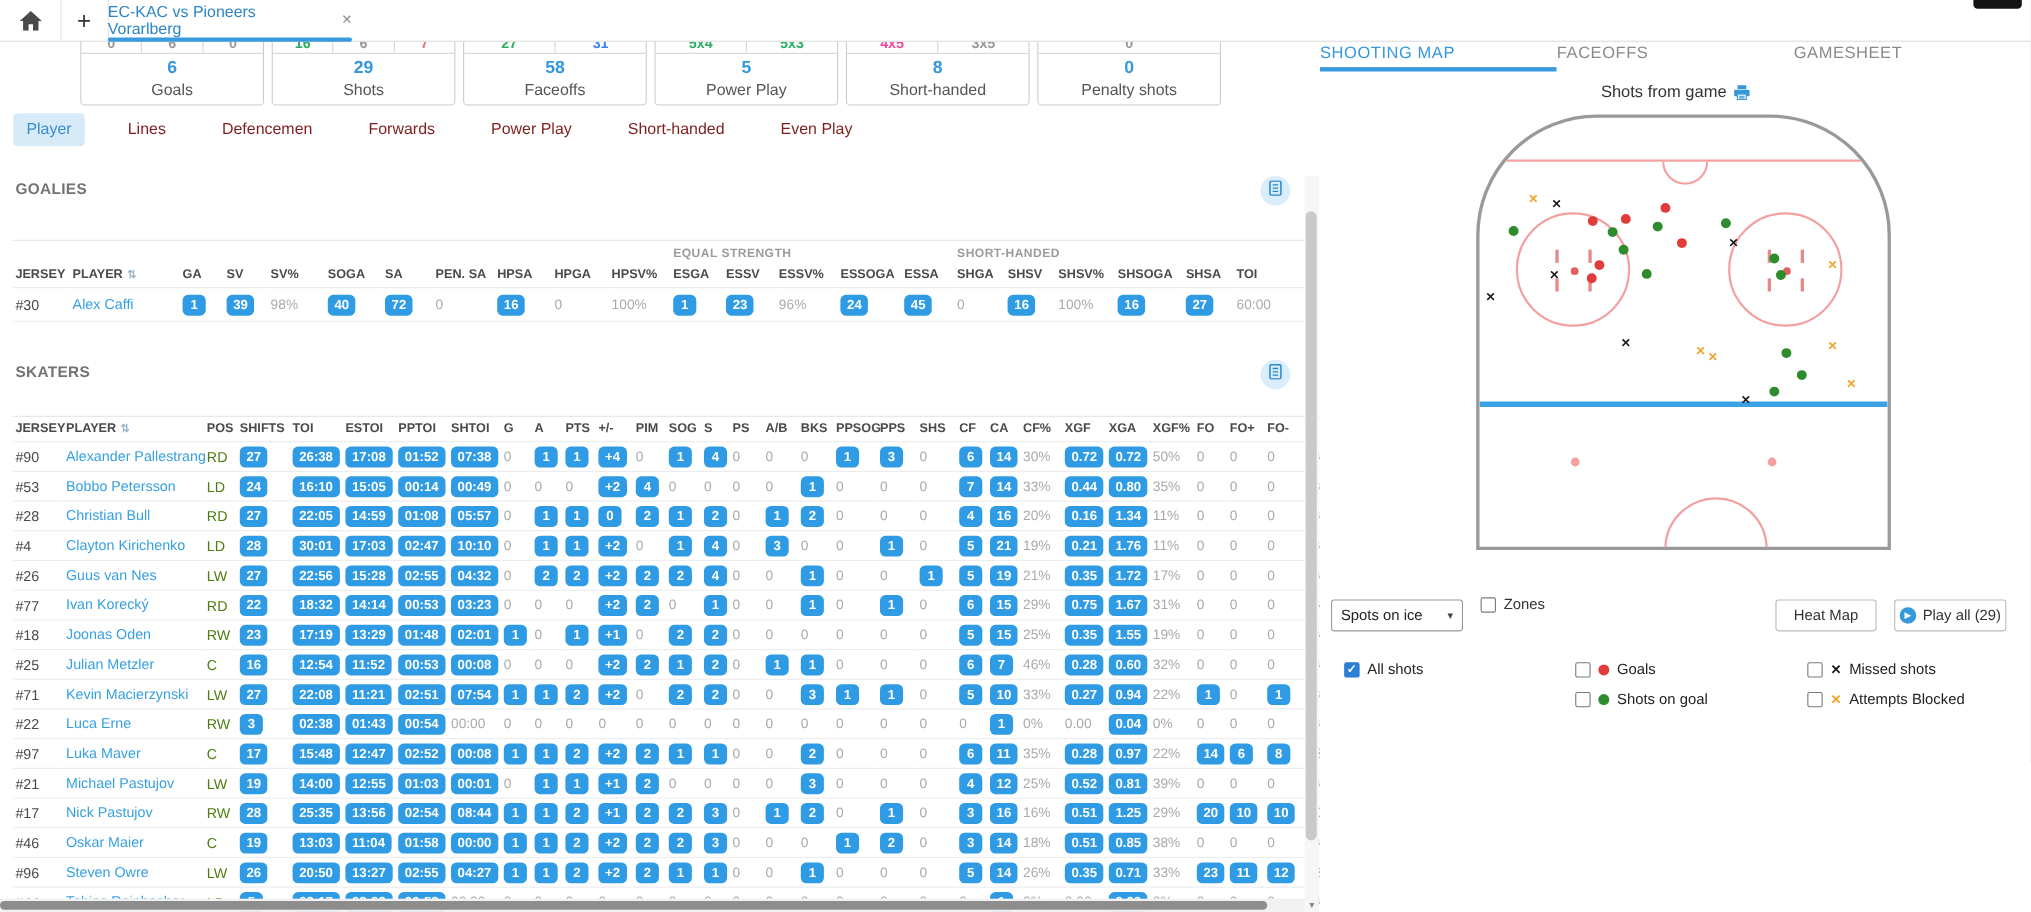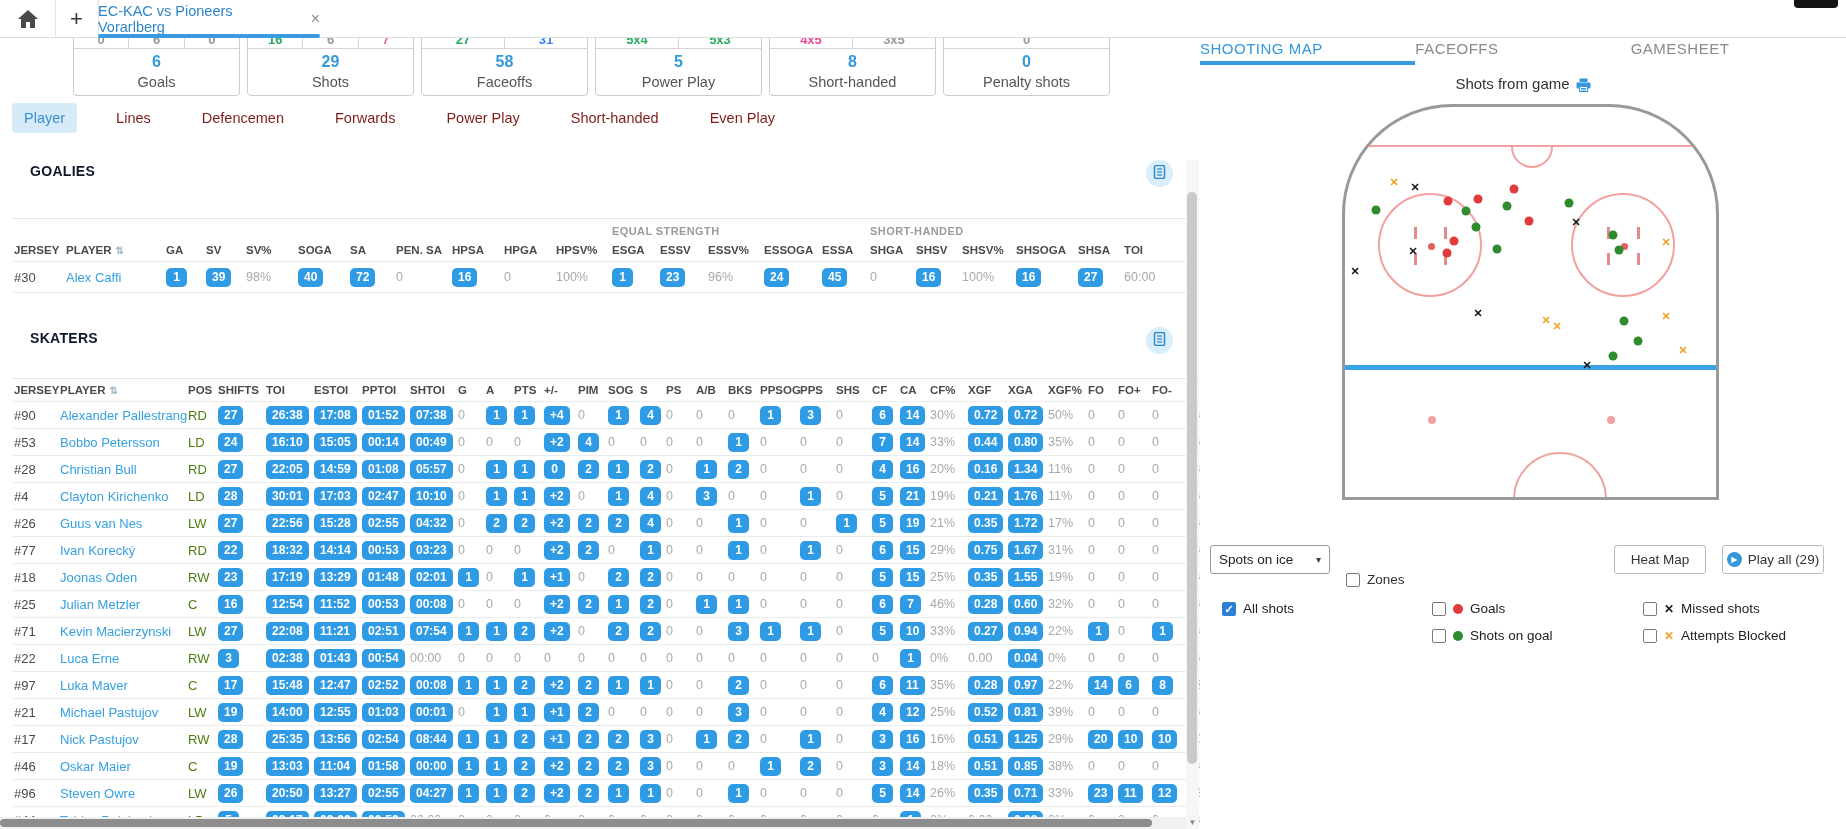--- a/index.html
+++ b/index.html
@@ -22,21 +22,21 @@
   .card-top-cell:last-child{border-right:none;}
   .card-val{height:24px;line-height:26px;text-align:center;color:#3498db;font-weight:bold;font-size:16px;}
   .card-label{height:22px;line-height:18px;text-align:center;color:#555;font-size:14.5px;}
 
   
   .ftabs{position:absolute;left:12px;top:103px;display:flex;gap:27px;align-items:center;}
   .ftab{font-size:14.5px;color:#7f1d1d;padding:7px 12px;border-radius:4px;cursor:pointer;white-space:nowrap;}
   .ftab.active{background:#d6eaf8;color:#3a8fd0;}
 
   
-  .sec-head{position:absolute;left:30px;font-weight:bold;font-size:14px;color:#0f172a;letter-spacing:.3px;}
+  .sec-head{position:absolute;left:14px;font-weight:bold;font-size:14px;color:#737373;letter-spacing:.3px;}
   .icon-btn{position:absolute;left:1146px;width:27px;height:27px;border-radius:50%;background:#d9edfb;display:flex;align-items:center;justify-content:center;cursor:pointer;}
 
   
   .twrap{position:absolute;left:12px;overflow:hidden;border-top:1px solid #e6e6e6;}
   table.stats{border-collapse:collapse;table-layout:fixed;}
   table.stats th{font-size:11.5px;color:#4a4a4a;font-weight:bold;text-align:left;white-space:nowrap;padding:5px 2px;}
   table.stats tr.group-row th{font-size:11px;color:#9b9b9b;letter-spacing:.4px;padding:6px 2px 2px 2px;}
   table.stats tr.head-row th{border-bottom:1px solid #ececec;}
   table.stats td{white-space:nowrap;padding:0 2px;border-bottom:1px solid #ececec;vertical-align:middle;}
   .g-table td{height:30px;}
@@ -76,21 +76,21 @@
   .n-dot{position:absolute;width:8px;height:8px;border-radius:50%;background:#f2a0a0;}
   .center-circle{position:absolute;left:168px;top:345px;width:94px;height:94px;border:2px solid #f2a0a0;border-radius:50%;box-sizing:border-box;}
   .mk-dot{position:absolute;width:9px;height:9px;border-radius:50%;transform:translate(-50%,-50%);z-index:5;}
   .mk-x{position:absolute;font-size:11px;font-weight:bold;line-height:1;transform:translate(-50%,-50%);z-index:5;}
 
   
   .sel{position:absolute;left:10px;top:545px;width:120px;height:29px;border:1px solid #999;border-radius:3px;background:#fff;display:flex;align-items:center;font-size:13.5px;color:#222;padding:0 8px;box-sizing:border-box;justify-content:space-between;cursor:pointer;}
   .sel .arr{font-size:10px;color:#444;}
   .chk{display:inline-block;width:14px;height:14px;border:1.5px solid #7a7a7a;border-radius:2px;background:#fff;box-sizing:border-box;vertical-align:middle;}
   .chk.on{background:#2b7fd4;border-color:#2b7fd4;color:#fff;font-size:11px;line-height:12px;text-align:center;font-weight:bold;}
-  .zones{position:absolute;left:146px;top:572px;display:flex;align-items:center;gap:7px;font-size:13.5px;color:#333;cursor:pointer;}
+  .zones{position:absolute;left:146px;top:542px;display:flex;align-items:center;gap:7px;font-size:13.5px;color:#333;cursor:pointer;}
   .btn{position:absolute;top:545px;height:29px;border:1px solid #bbb;border-radius:3px;background:#fff;display:flex;align-items:center;justify-content:center;font-size:13.5px;color:#333;cursor:pointer;box-sizing:border-box;}
   .btn-heat{left:414px;width:92px;}
   .btn-play{left:522px;width:102px;gap:6px;}
   .play-ico{width:15px;height:15px;border-radius:50%;background:#3498db;color:#fff;font-size:8px;line-height:15px;text-align:center;}
 
   .leg{position:absolute;display:flex;align-items:center;gap:7px;font-size:13.5px;color:#222;cursor:pointer;}
   .leg-dot{width:10px;height:10px;border-radius:50%;display:inline-block;}
   .leg-x{font-size:12px;font-weight:bold;line-height:1;}
 </style>
 </head>

